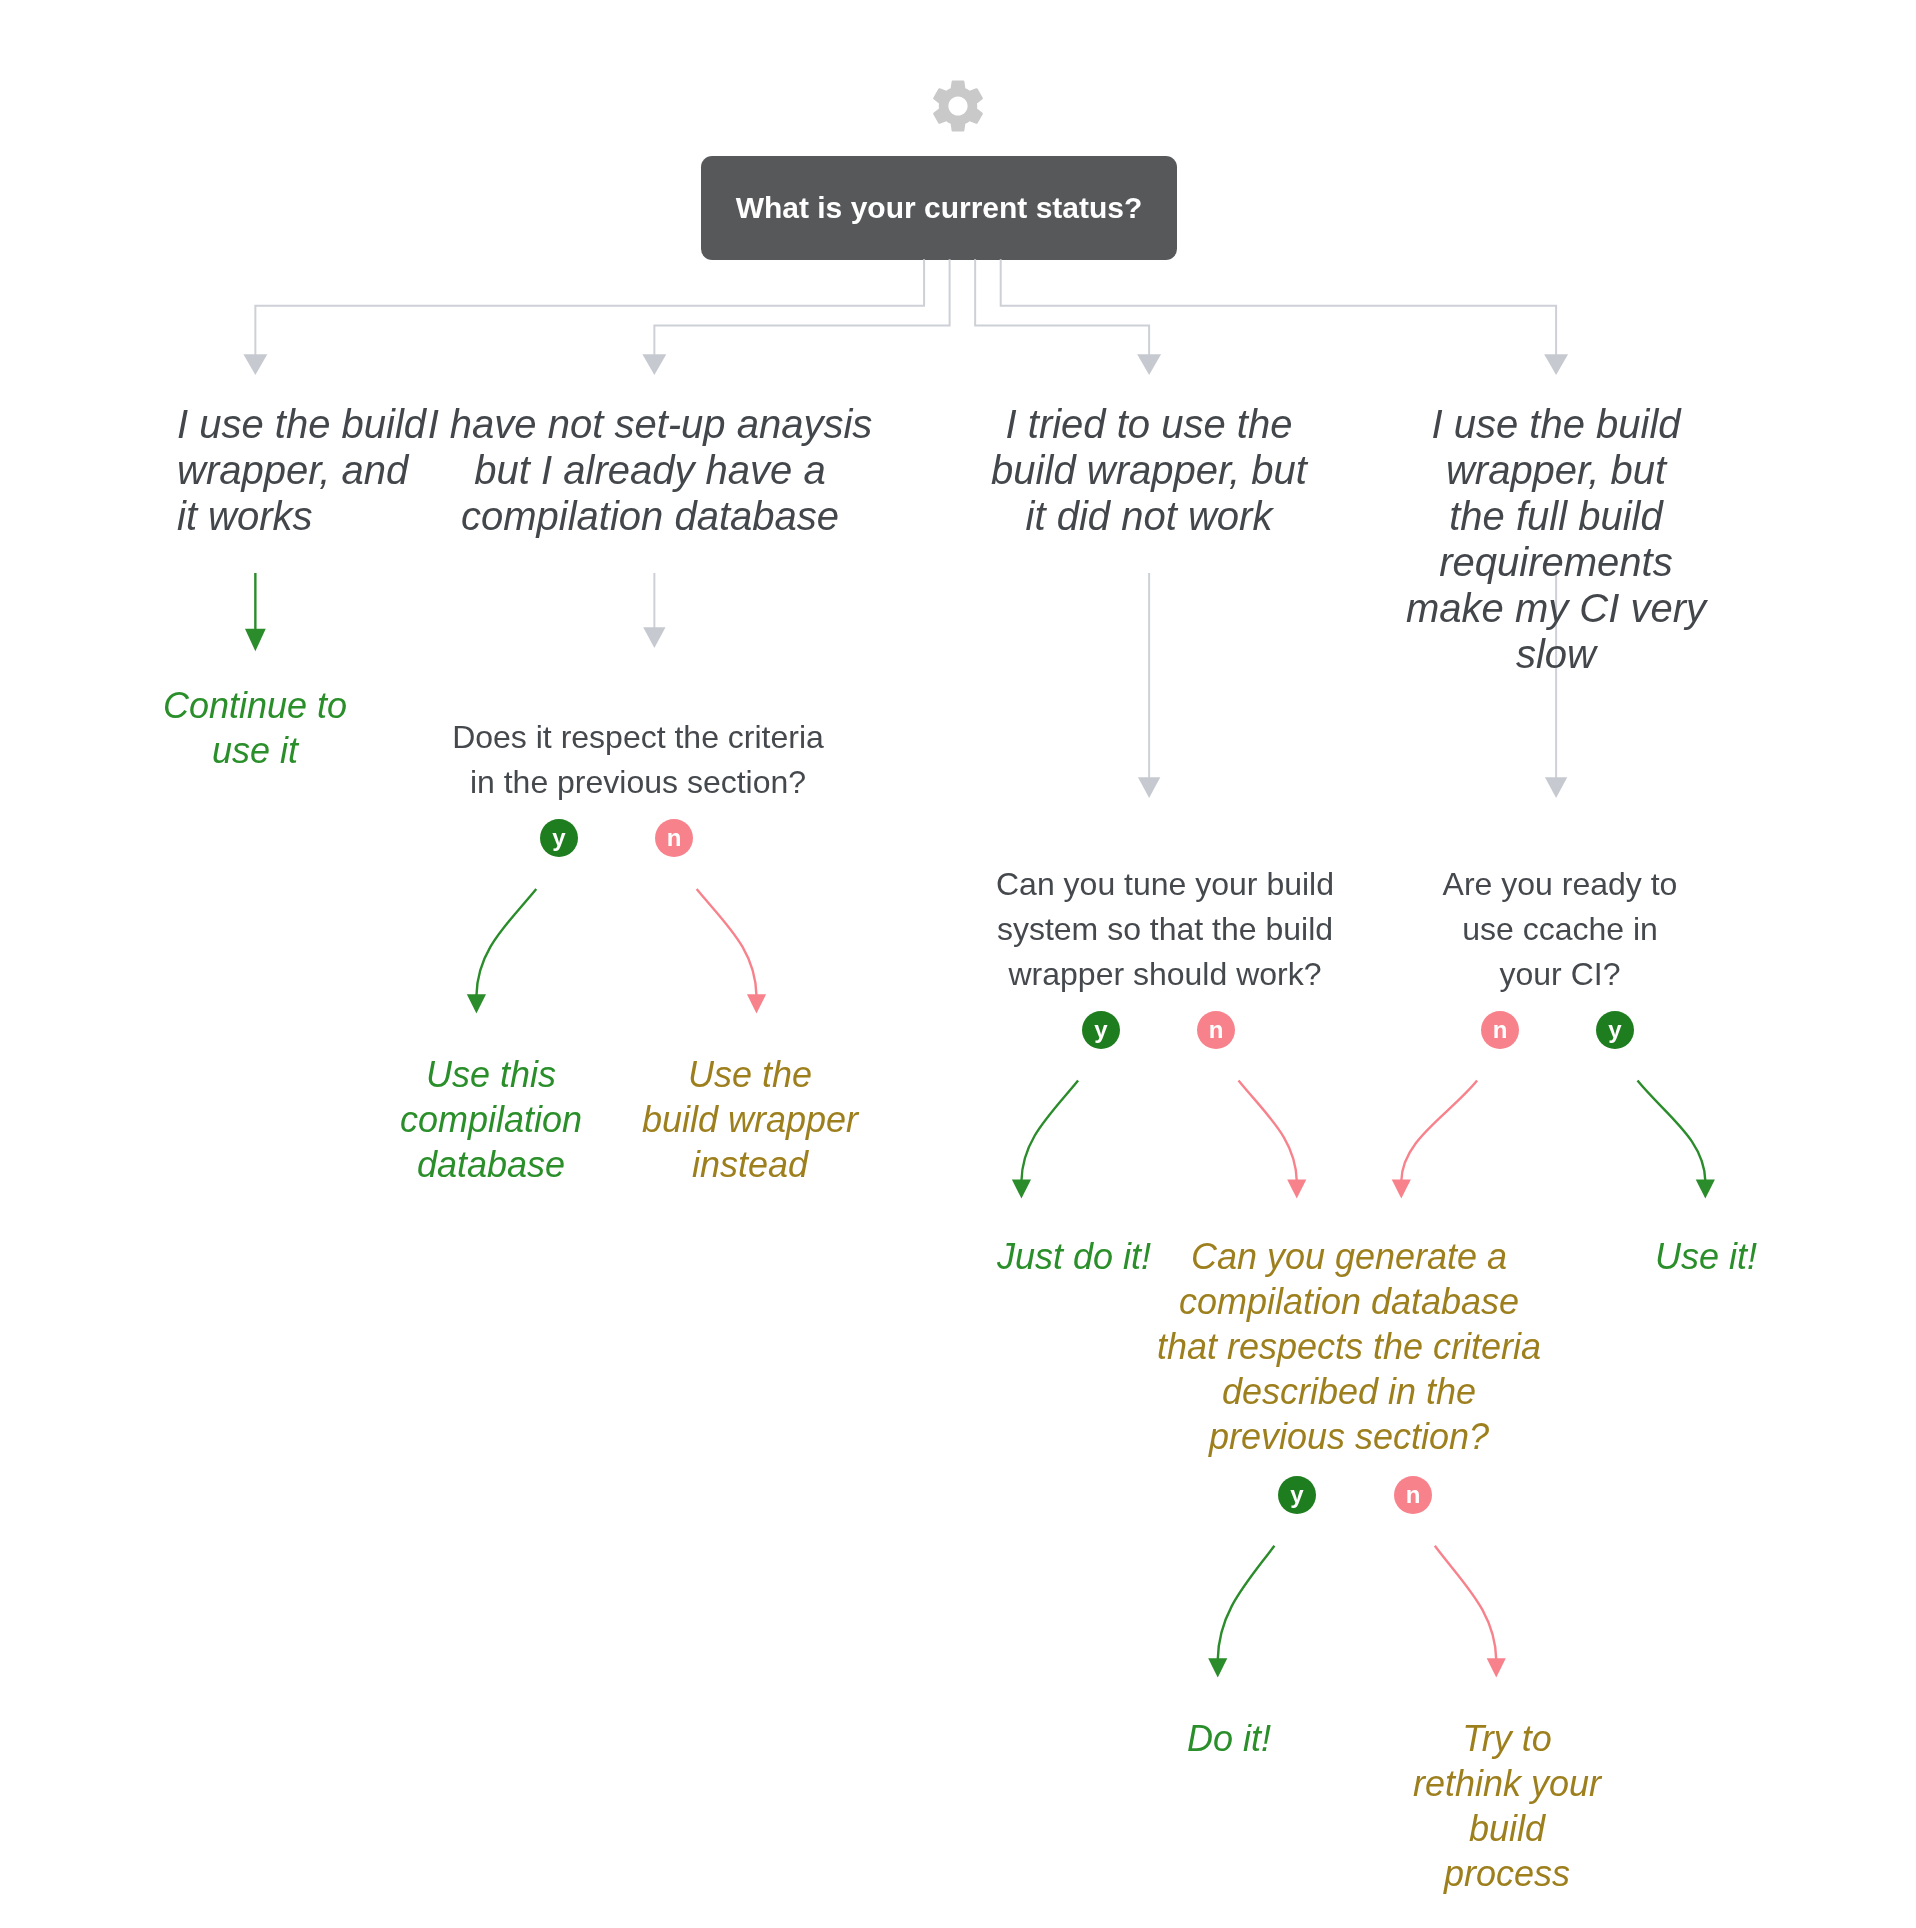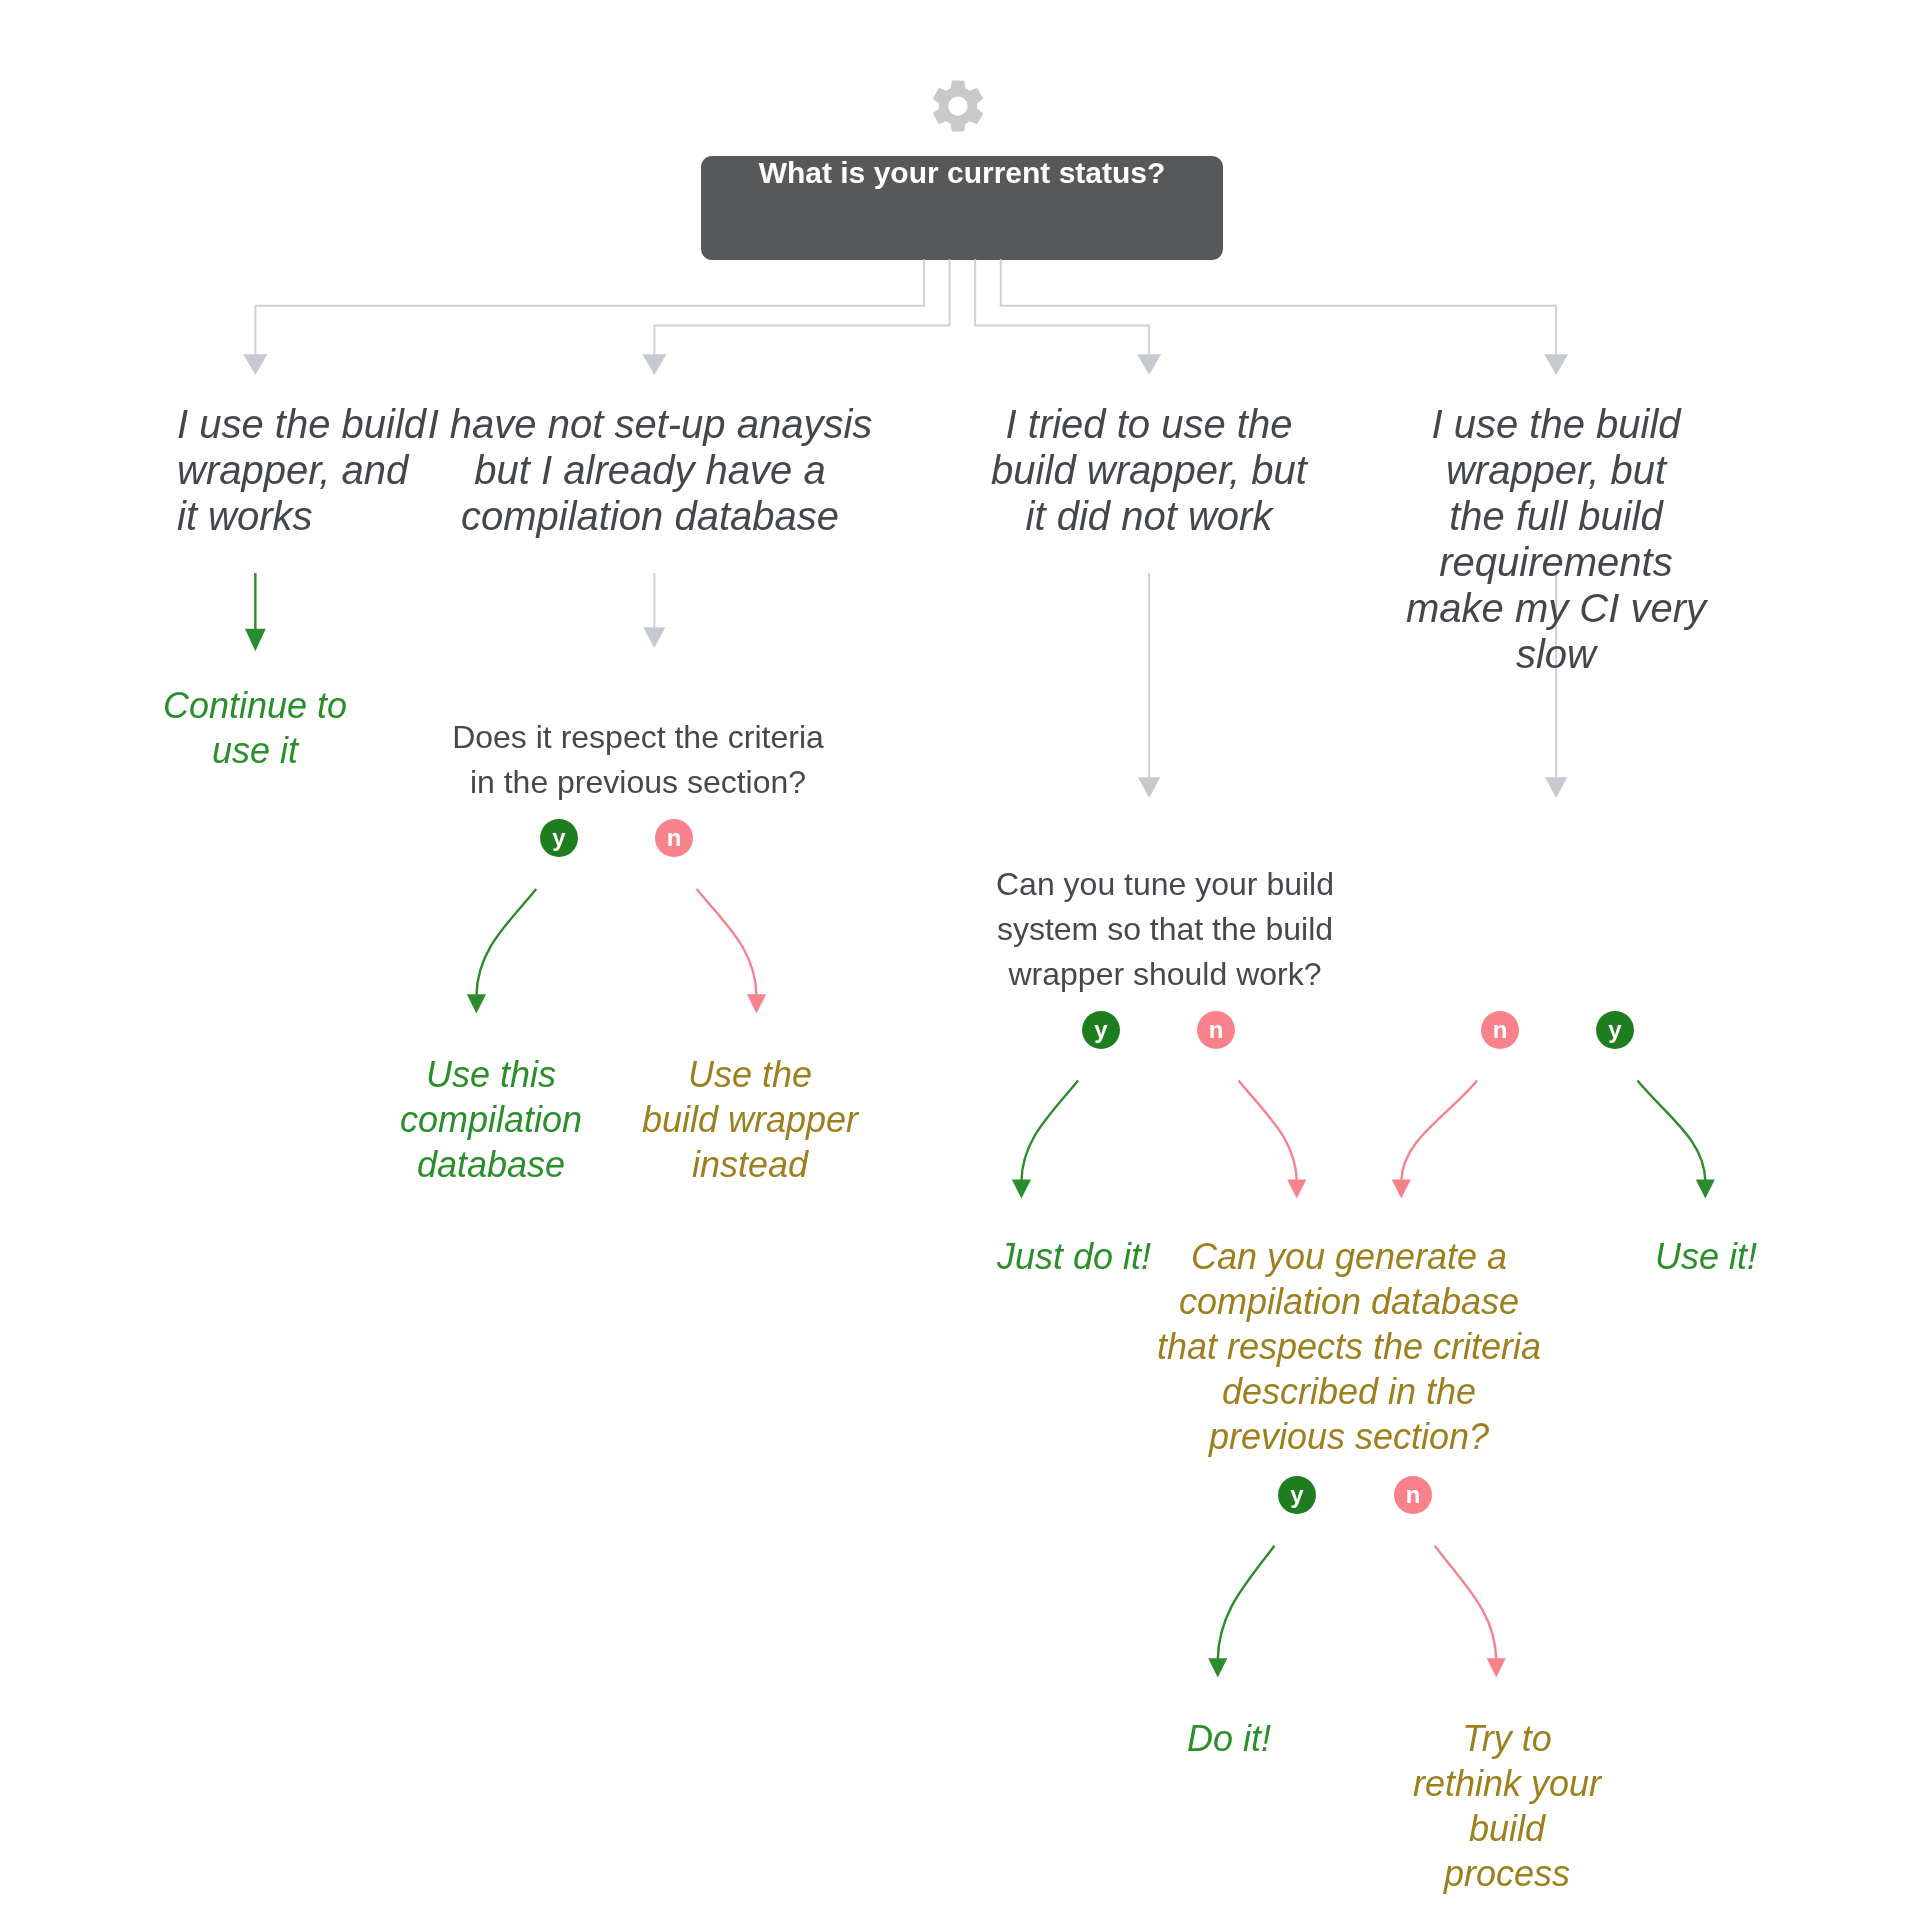--- a/index.html
+++ b/index.html
@@ -5,23 +5,23 @@
   html,body { margin:0; padding:0; background:#ffffff; }
   .canvas {
     position:relative; width:1916px; height:1928px; background:#ffffff;
     font-family:"Liberation Sans", sans-serif; overflow:hidden;
   }
   .abs { position:absolute; }
   .cx  { transform:translateX(-50%); }
   .svg-layer { position:absolute; left:0; top:0; pointer-events:none; }
 
   .title-box {
-    left:701px; top:156px; width:522px; height:104px;
+    left:701px; top:156px; width:476px; height:104px;
     background:#56585a; color:#ffffff; border-radius:11.2px;
-    display:flex; align-items:flex-start; justify-content:center;
+    display:flex; align-items:center; justify-content:center;
     font-size:30px; font-weight:bold;
   }
 
   .label {
     font-style:italic; font-size:40px; line-height:46px; color:#43474b;
     white-space:pre-line; text-align:center;
   }
   .label.left { text-align:left; transform:none; }
 
   .question {
@@ -169,20 +169,23 @@
   <div class="abs question cx" style="left:1165px; top:830px;">Can you tune your build
 system so that the build
 wrapper should work?</div>
 
   <div class="abs answer olive cx" style="left:750px; top:1052px;">Use the
 build wrapper
 instead</div>
   <div class="abs badge yes" style="left:1101px; top:1030px;">y</div>
   <div class="abs badge no" style="left:1216px; top:1030px;">n</div>
 
+  <div class="abs question cx" style="left:1560px; top:830px;">Are you ready to
+use ccache in
+your CI?</div>
   <div class="abs badge no" style="left:1500px; top:1030px;">n</div>
   <div class="abs badge yes" style="left:1615px; top:1030px;">y</div>
 
   <div class="abs answer green cx" style="left:1026px; top:1234px;margin-left:48px;">Just do it!</div>
   <div class="abs answer olive cx" style="left:1349px; top:1234px;">Can you generate a
 compilation database
 that respects the criteria
 described in the
 previous section?</div>
   <div class="abs answer green cx" style="left:1706px; top:1234px;">Use it!</div>

